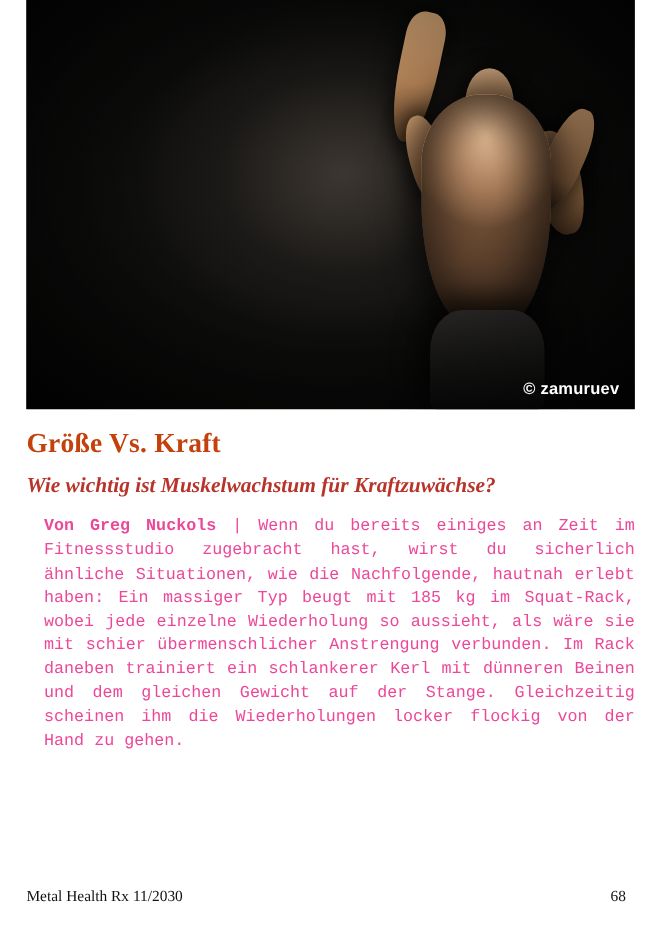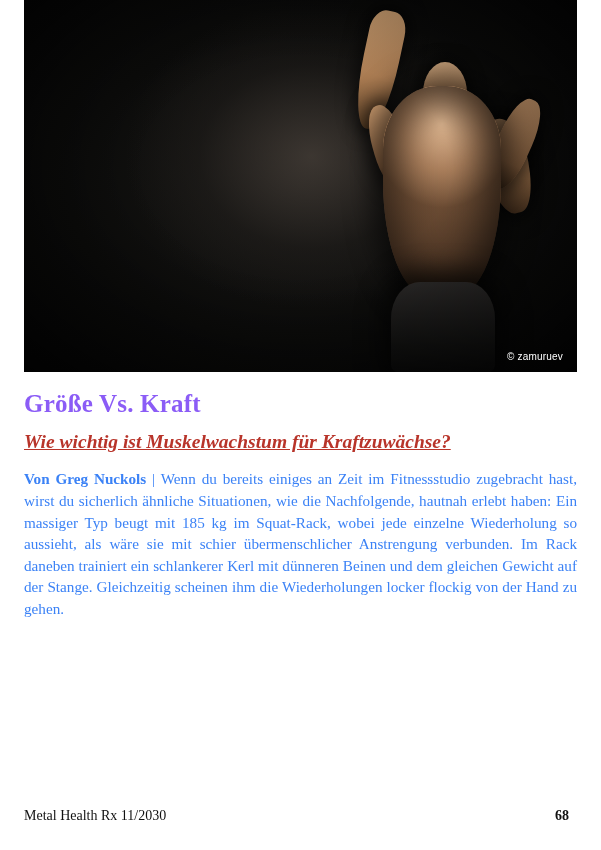--- a/index.html
+++ b/index.html
@@ -130,57 +130,56 @@
     inset: 0;
     background: radial-gradient(ellipse 78% 82% at 50% 45%, rgba(0,0,0,0) 35%, rgba(0,0,0,0.55) 78%, rgba(0,0,0,0.9) 100%);
     pointer-events: none;
   }
   .photo-credit {
     position: absolute;
     right: 14px;
     bottom: 10px;
     color: #ffffff;
     font-family: "Liberation Sans", sans-serif;
-    font-size: 10px;
-    font-weight: normal;
+    font-size: 15px;
+    font-weight: bold;
     letter-spacing: 0.2px;
   }
   
   .article {
     width: 553px;
     margin: 0 auto;
     padding-top: 14px;
     box-sizing: border-box;
   }
   .headline {
-    color: #8b5cf6;
+    color: #c2410c;
     font-family: "Liberation Serif", serif;
     font-weight: bold;
     font-size: 25px;
     line-height: 1.1;
     margin: 4px 0 0 0;
     letter-spacing: 0.2px;
   }
   .subhead {
     color: #b8342a;
     font-family: "Liberation Serif", serif;
     font-style: italic;
     font-size: 19.5px;
     line-height: 1.28;
     margin: 12px 0 0 0;
     max-width: 470px;
-    text-decoration: underline;
   }
   .body-text {
-    color: #3b82f6;
-    font-family: Liberation Serif, serif;
+    color: #ec4899;
+    font-family: Liberation Mono, monospace;
     font-size: 15.2px;
     line-height: 1.42;
     text-align: justify;
-    margin: 14px 0 0 0;
+    margin: 14px 0 0 16px;
   }
   .body-text.second {
     margin-top: 15px;
   }
   .byline {
     font-weight: bold;
   }
   
   .footer {
     position: absolute;
@@ -190,21 +189,21 @@
     width: 553px;
     margin: 0 auto;
     display: flex;
     justify-content: space-between;
     align-items: baseline;
     font-family: "Liberation Serif", serif;
     font-size: 14px;
     color: #111111;
   }
   .footer-page {
-    font-weight: bold;
+    font-weight: normal;
     padding-right: 8px;
   }
 </style>
 </head>
 <body>
 
 <div class="page">
 
   <div class="hero">
     <div class="hero-inner">

